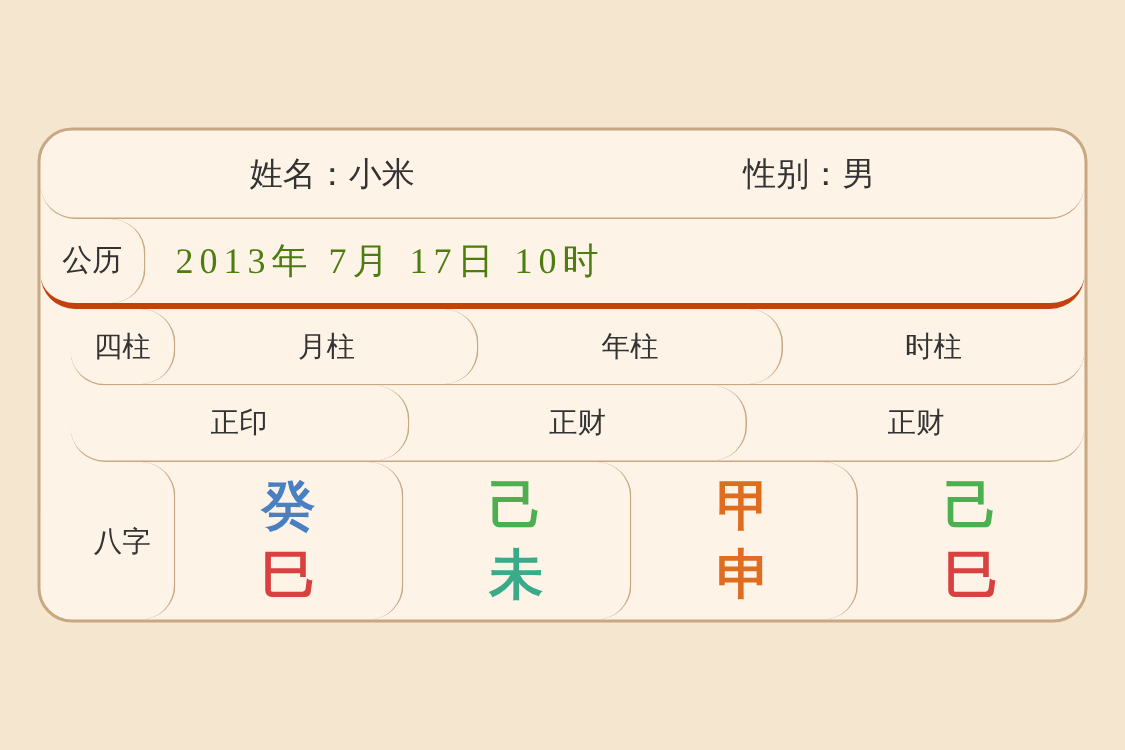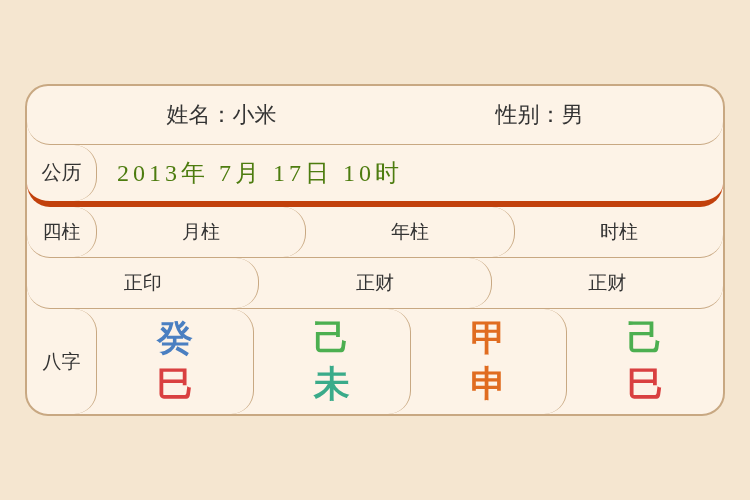--- a/index.html
+++ b/index.html
@@ -21,21 +21,21 @@
       display: flex;
       justify-content: space-around;
       align-items: center;
       padding: 14px 30px;
       font-size: 22px;
       color: #333;
       border-bottom: 1px solid #c8a882;
     }
     .info-row {
       display: flex;
-      border-bottom: 6px solid #c2410c;
+      border-bottom: 4px solid #c2410c;
     }
     .info-label {
       width: 70px;
       min-width: 70px;
       display: flex;
       align-items: center;
       justify-content: center;
       font-size: 20px;
       color: #333;
       border-right: 1px solid #c8a882;
@@ -46,20 +46,21 @@
       display: flex;
       align-items: center;
       padding: 12px 20px;
       font-size: 24px;
       color: #4d7c0f;
       letter-spacing: 4px;
     }
     .table-row {
       display: flex;
       border-bottom: 1px solid #c8a882;
+      margin-left: 20px;
     }
     .table-row:last-child {
       border-bottom: none;
     }
     .table-cell {
       flex: 1;
       display: flex;
       align-items: center;
       justify-content: center;
       padding: 12px 6px;
@@ -83,20 +84,21 @@
     .bazi-label {
       min-width: 70px;
       max-width: 70px;
       display: flex;
       align-items: center;
       justify-content: center;
       font-size: 19px;
       color: #333;
       border-right: 1px solid #c8a882;
       padding: 10px 6px;
+      margin-left: 20px;
     }
     .bazi-cell {
       flex: 1;
       display: flex;
       flex-direction: column;
       align-items: center;
       justify-content: center;
       padding: 10px 6px;
       border-right: 1px solid #c8a882;
       gap: 6px;

